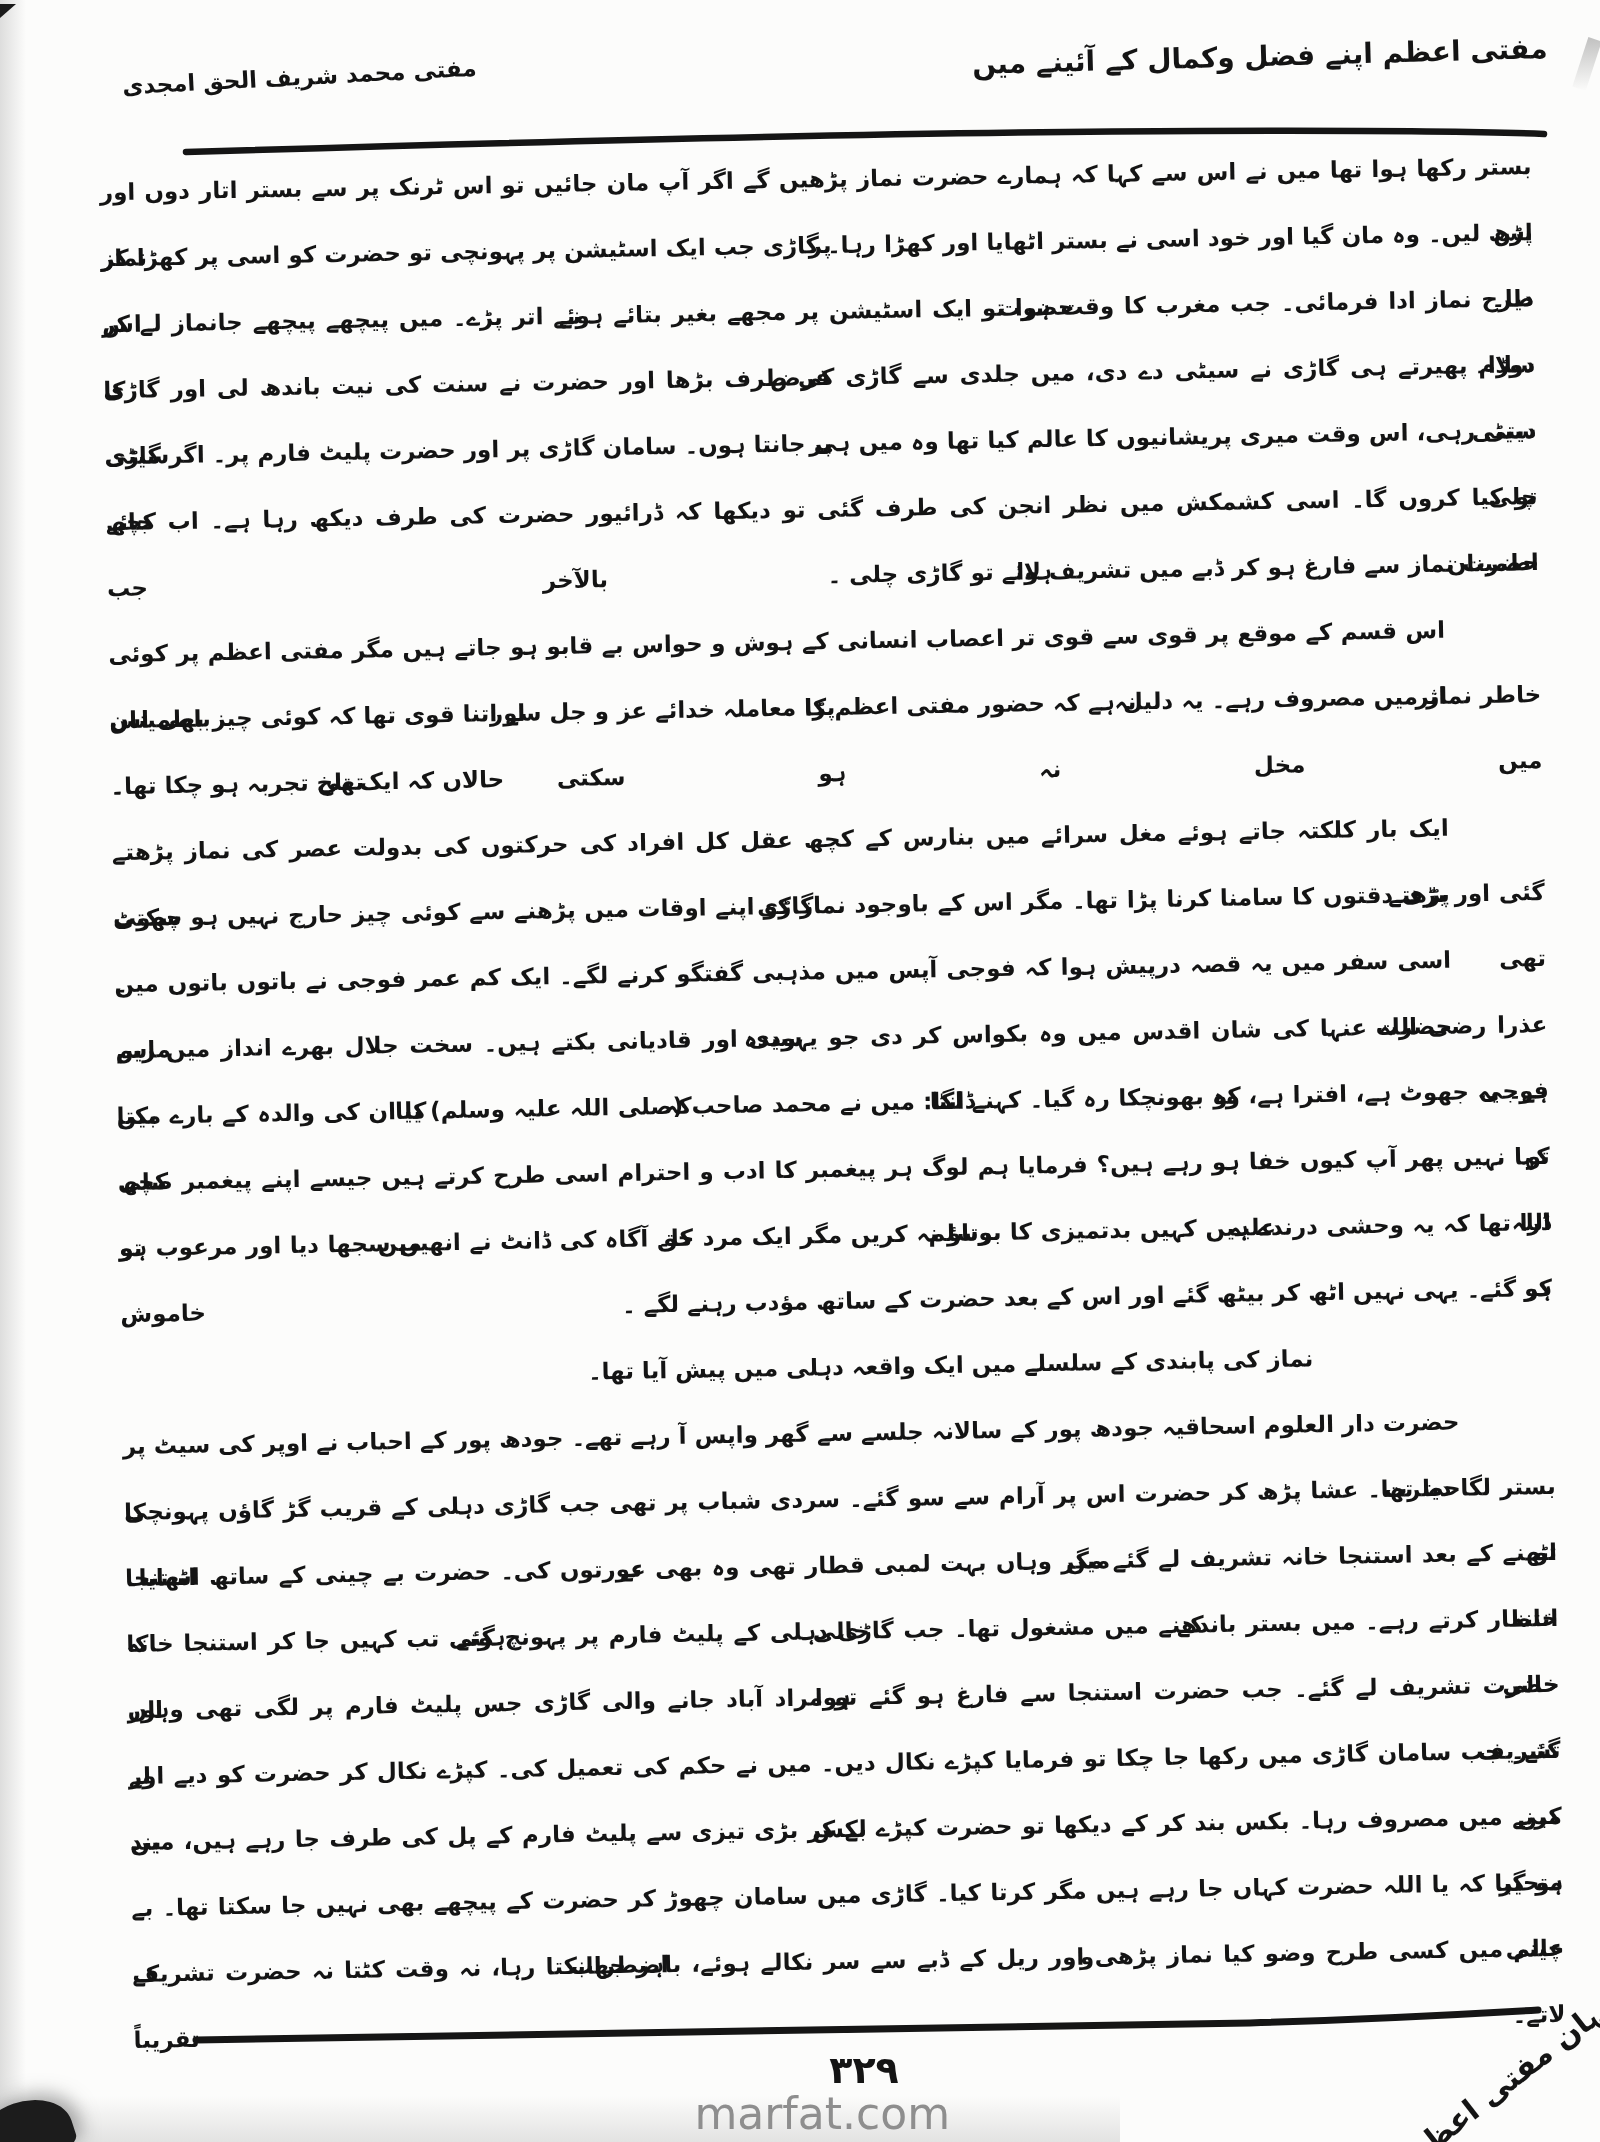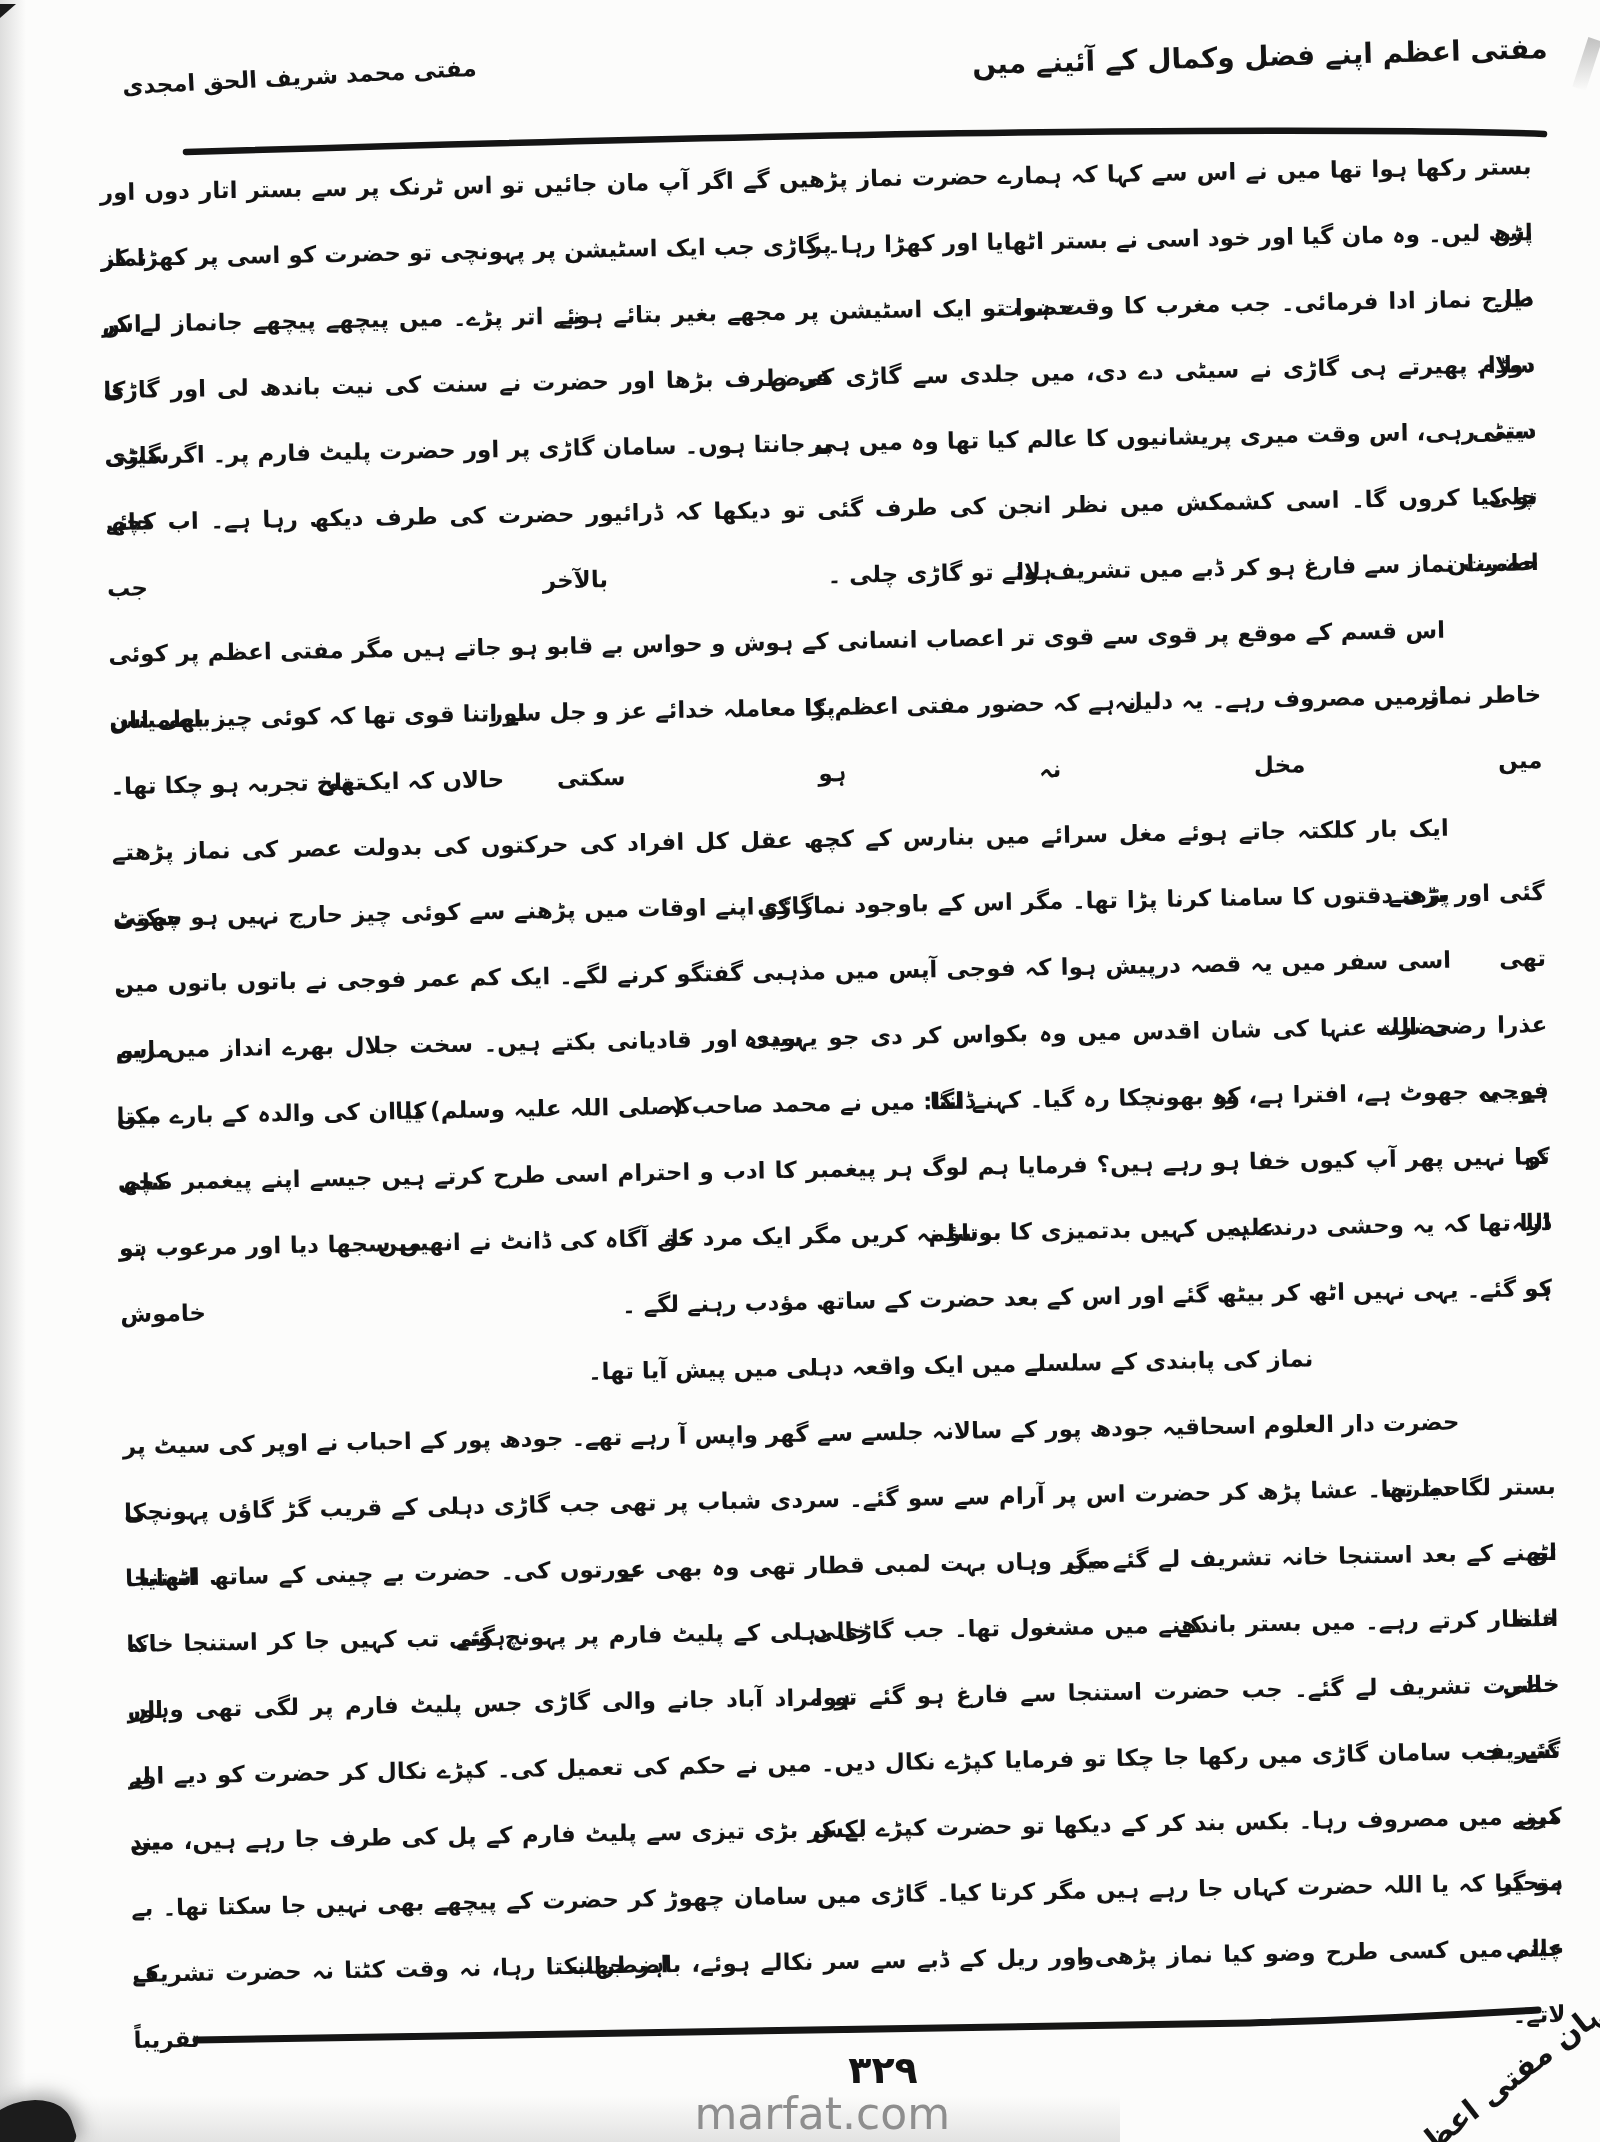--- a/index.html
+++ b/index.html
@@ -65,21 +65,21 @@
   .line.just  { text-align:justify; text-align-last:justify; }
   .line.right { text-align:right; }
   .line.left  { text-align:left; }
   
   .footer-book-title {
     position:absolute; left:1402px; top:2052px; width:240px;
     font-size:30px; font-weight:bold; text-align:center;
     transform:rotate(-38deg); white-space:nowrap;
   }
   .page-number {
-    position:absolute; left:813px; top:2048px; width:140px;
+    position:absolute; left:794px; top:2048px; width:140px;
     text-align:center; font-size:38px; font-weight:bold;
   }
   .watermark {
     position:absolute; left:690px; top:2088px; width:260px;
     text-align:right; font-size:44px; font-weight:normal;
     color:#8e8e8e;
   }
 </style>
 </head>
 <body>

